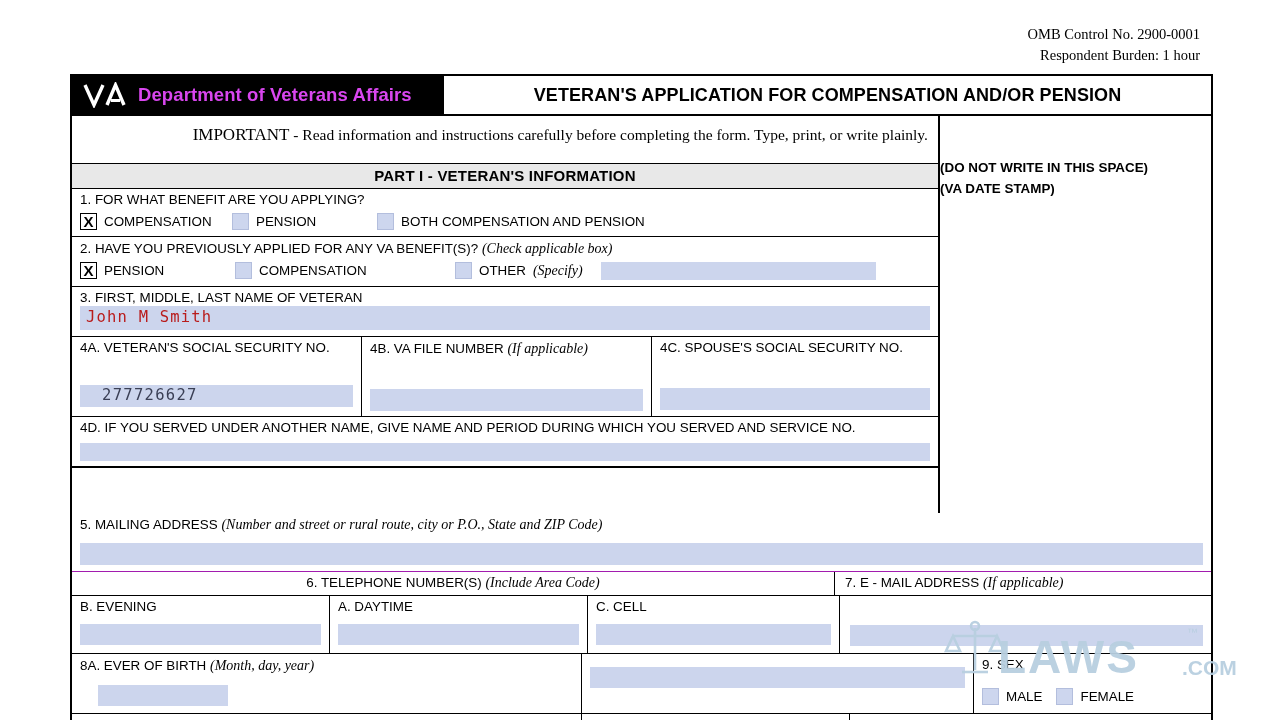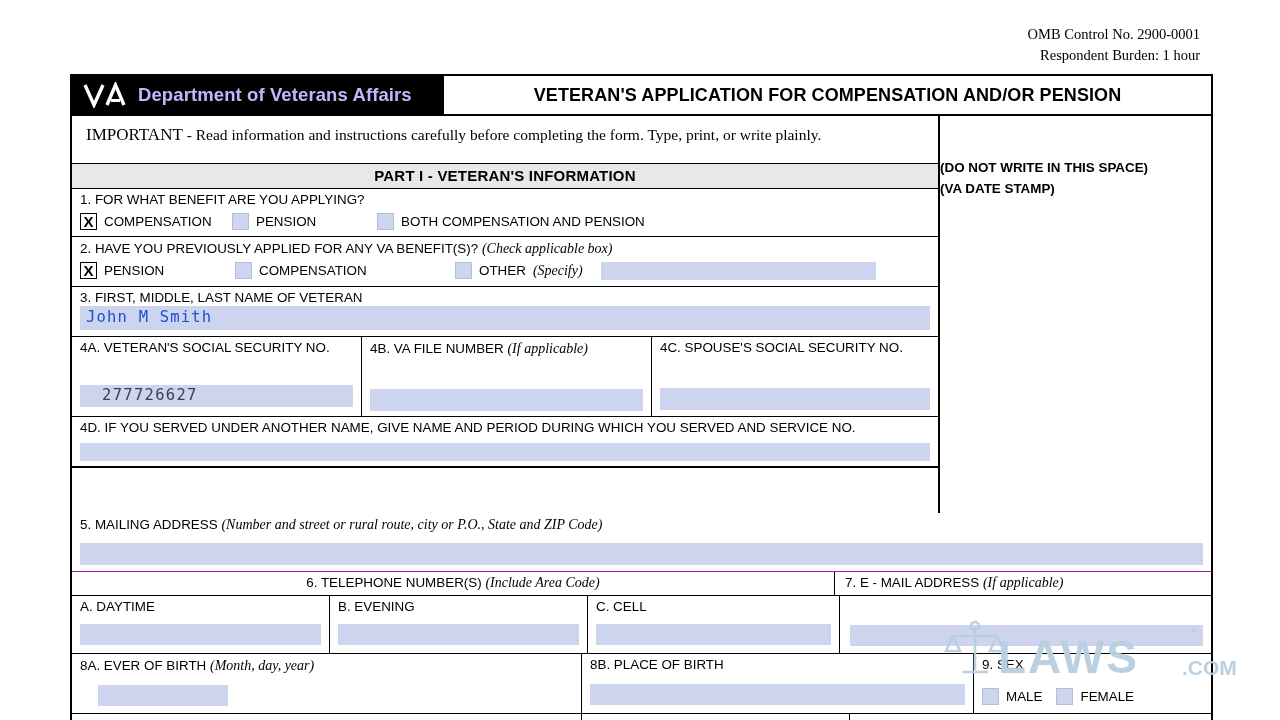--- a/index.html
+++ b/index.html
@@ -27,21 +27,21 @@
   .frame {
     position:absolute; left:70px; top:74px;
     width:1143px;
     border:2px solid #000;
     border-bottom:none;
   }
 
   
   .hdr { display:flex; height:40px; border-bottom:2px solid #000; }
   .hdr-left {
-    width:372px; background:#000; color:#c4b5fd;
+    width:372px; background:#000; color:#d946ef;
     display:flex; align-items:center; gap:10px;
     padding-left:10px;
     border-right:2px solid #000;
   }
   .va-logo {
     width:46px; height:26px; background:#000;
     display:flex; align-items:center; justify-content:center;
     flex:0 0 auto;
   }
   .va-logo svg { display:block; }
@@ -61,20 +61,21 @@
   .leftcol { width:868px; border-right:2px solid #000; }
   .rightcol { flex:1; }
 
   .important {
     font-family:"Liberation Serif", serif;
     font-size:15.5px;
     line-height:1.45;
     padding:7px 10px 6px 14px;
     border-bottom:1px solid #000;
     height:48px;
+    text-align:right;
   }
   .imp-strong { font-size:17px; }
 
   .partbar {
     background:#e8e8e8;
     border-bottom:1px solid #000;
     text-align:center;
     font-size:15px;
     font-weight:bold;
     padding:3px 0 4px;
@@ -107,21 +108,21 @@
     line-height:1.55;
     height:100%;
   }
   .stampwrap { height:397px; position:relative; }
 
   
   .namebox { border-bottom:1px solid #000; padding:3px 8px 6px; }
   .nameval {
     background:#ccd5ed; height:24px;
     font-family:"DejaVu Sans Mono", monospace;
-    font-size:15.5px; color:#1d4ed8;
+    font-size:15.5px; color:#b91c1c;
     padding:2px 6px 0 6px; letter-spacing:1.2px;
   }
 
   
   .ssnrow { display:flex; border-bottom:1px solid #000; }
   .ssn-a { width:290px; border-right:1px solid #000; padding:3px 8px 5px; }
   .ssn-b { width:290px; border-right:1px solid #000; padding:3px 8px 5px; }
   .ssn-c { flex:1; padding:3px 8px 5px; }
   .ssnval {
     background:#ccd5ed; height:22px; margin-top:28px;
@@ -314,46 +315,45 @@
         <span class="ital">(Include Area Code)</span>
       </div>
       <div class="emailhead">
         <span>7. E - MAIL ADDRESS</span>
         <span class="ital">(If applicable)</span>
       </div>
     </div>
 
     <div class="phonerow">
       <div class="ph">
+        <div class="lbl">B. EVENING</div>
+        <div class="phfill"></div>
+      </div>
+      <div class="ph">
         <div class="lbl">A. DAYTIME</div>
-        <div class="phfill"></div>
-      </div>
-      <div class="ph">
-        <div class="lbl">B. EVENING</div>
         <div class="phfill"></div>
       </div>
       <div class="ph" style="width:252px;">
         <div class="lbl">C. CELL</div>
         <div class="phfill"></div>
       </div>
       <div class="emailcol">
         <div class="phfill" style="margin-top:26px;"></div>
       </div>
     </div>
 
     <div class="dobrow">
       <div class="dob">
         <div class="lbl">
           <span>8A. EVER OF BIRTH</span>
           <span class="ital">(Month, day, year)</span>
         </div>
         <div class="dobfill"></div>
       </div>
       <div class="pob">
-        <div class="lbl">8B. PLACE OF BIRTH</div>
         <div class="phfill" style="margin-top:10px;"></div>
       </div>
       <div class="sex">
         <div class="lbl">9. SEX</div>
         <div class="sexrow">
           <div class="opt">
             <span class="cbox"></span>
             <span class="opt-lbl">MALE</span>
           </div>
           <div class="opt">

